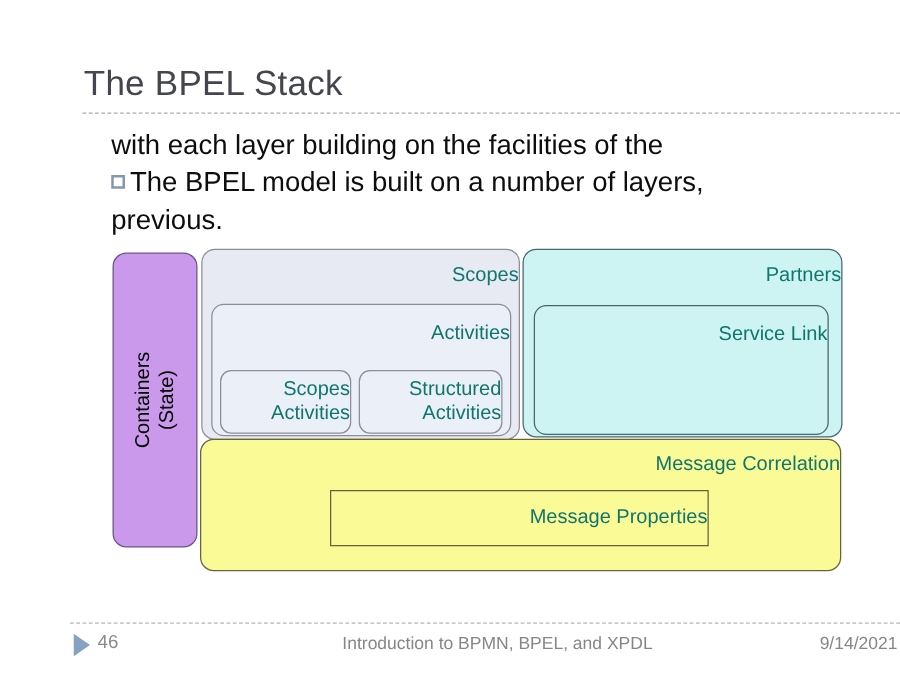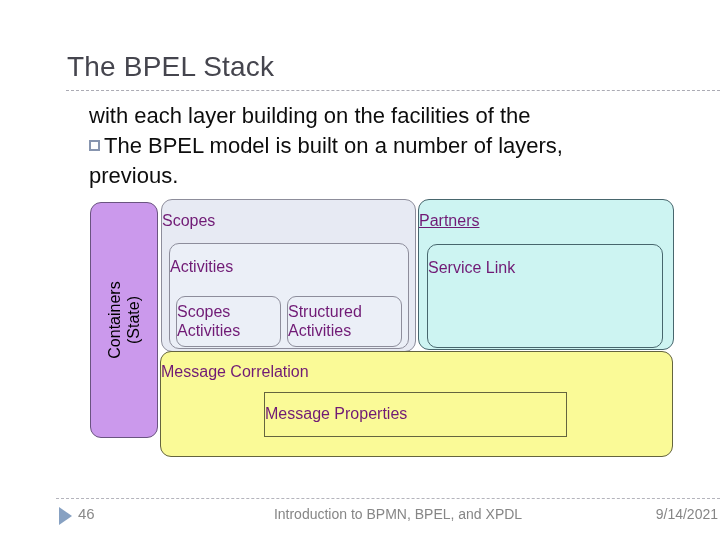--- a/index.html
+++ b/index.html
@@ -37,21 +37,21 @@
     display:inline-block;
     width:11px; height:11px;
     border:2px solid #8795af;
     margin-right:4px;
     vertical-align:2px;
     background:#ffffff;
   }
 
   
   .dbox { position:absolute; border:1px solid #555; }
-  .dlabel { width:100%; text-align:left; font-size:16px; line-height:19px; color:#701a75; }
+  .dlabel { width:100%; text-align:right; font-size:16px; line-height:19px; color:#0f766e; }
 
   .box-containers {
     left:62px; top:202px; width:68px; height:236px;
     background:var(--purple-fill,#CB99EC);
     border-color:var(--purple-border,#6A5480);
     border-radius:11px;
   }
   .containers-label {
     position:absolute; left:50%; top:50%;
     transform:translate(-50%,-50%) rotate(-90deg);
@@ -88,21 +88,21 @@
     border-radius:9px;
   }
   .box-basic .dlabel, .box-structured .dlabel { padding-top:5px; }
 
   .box-partners {
     left:390px; top:199px; width:256px; height:151px;
     background:var(--cyan-fill,#CDF4F2);
     border-color:var(--cyan-border,#47666D);
     border-radius:11px;
   }
-  .box-partners .dlabel { padding-top:11px;text-decoration:underline; }
+  .box-partners .dlabel { padding-top:11px; }
 
   .box-servicelink {
     left:399px; top:244px; width:236px; height:104px;
     background:var(--cyan-fill,#CDF4F2);
     border-color:var(--cyan-border,#47666D);
     border-radius:10px;
   }
   .box-servicelink .dlabel { padding-top:13px; }
 
   .box-serviceref {

